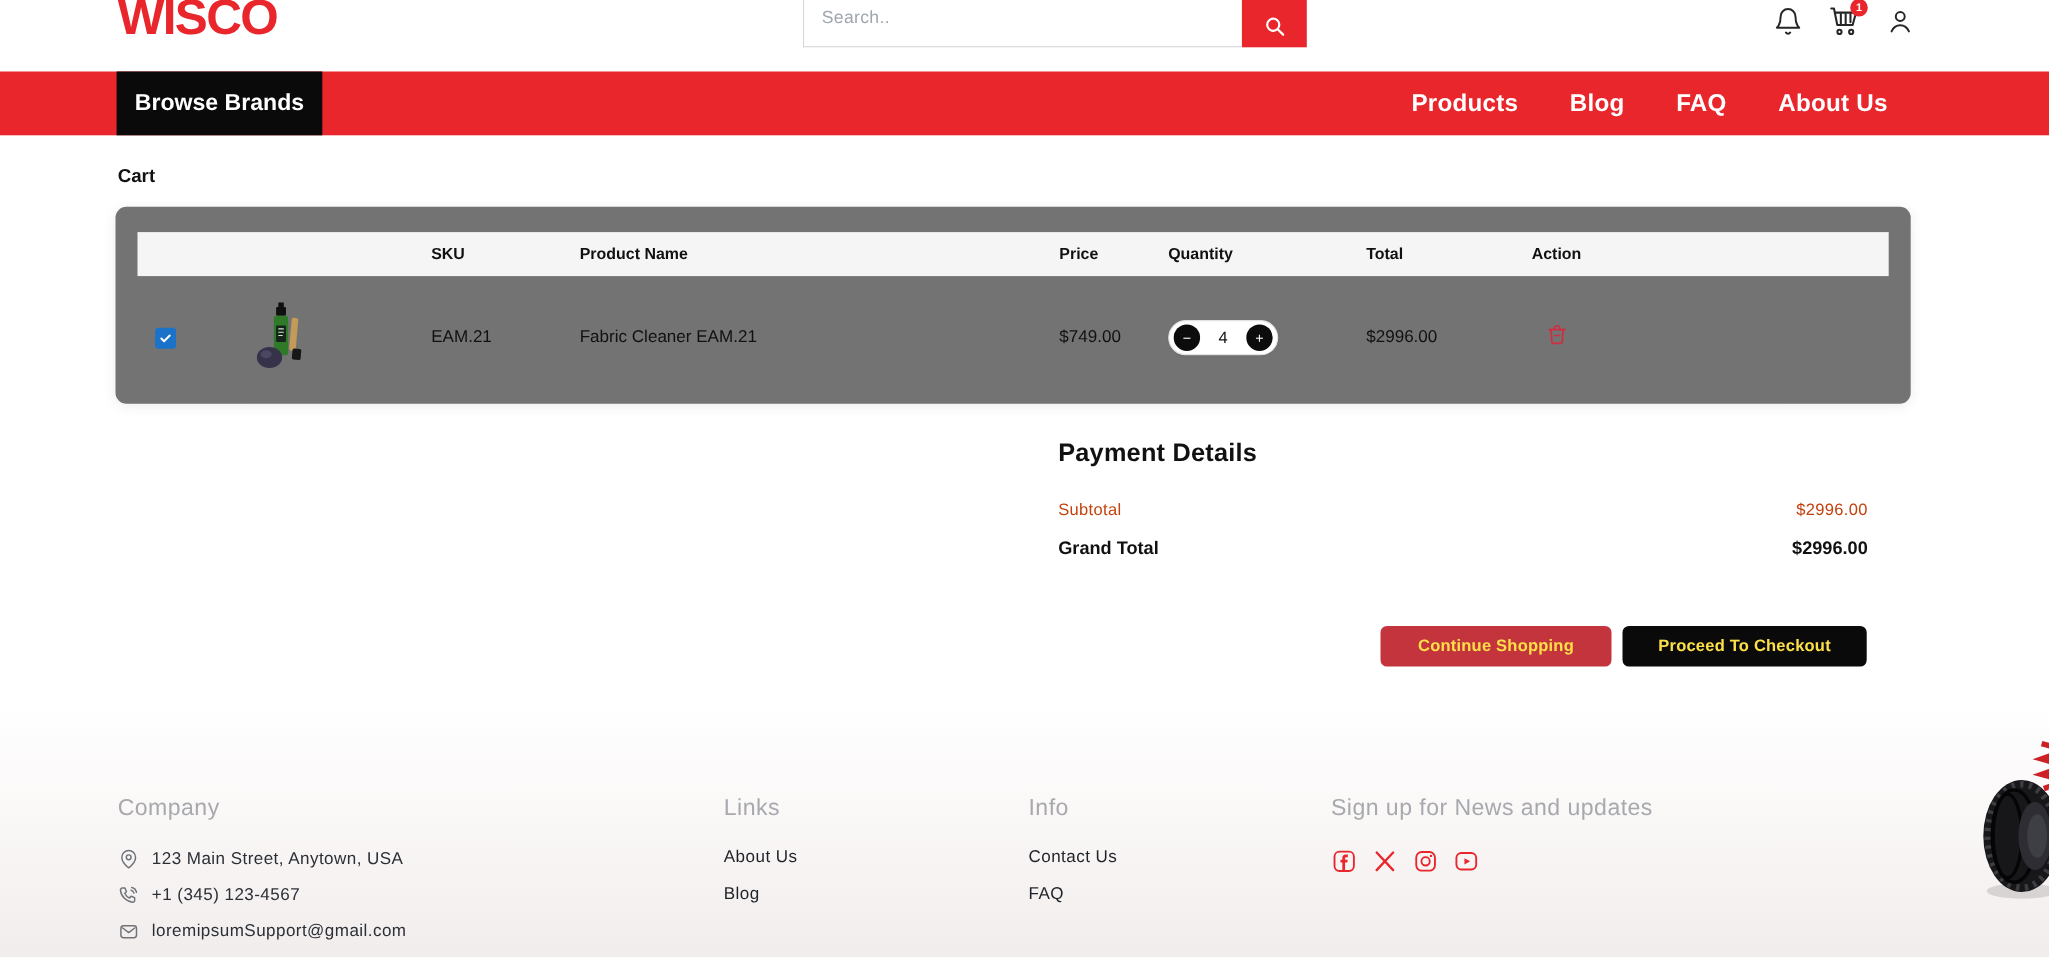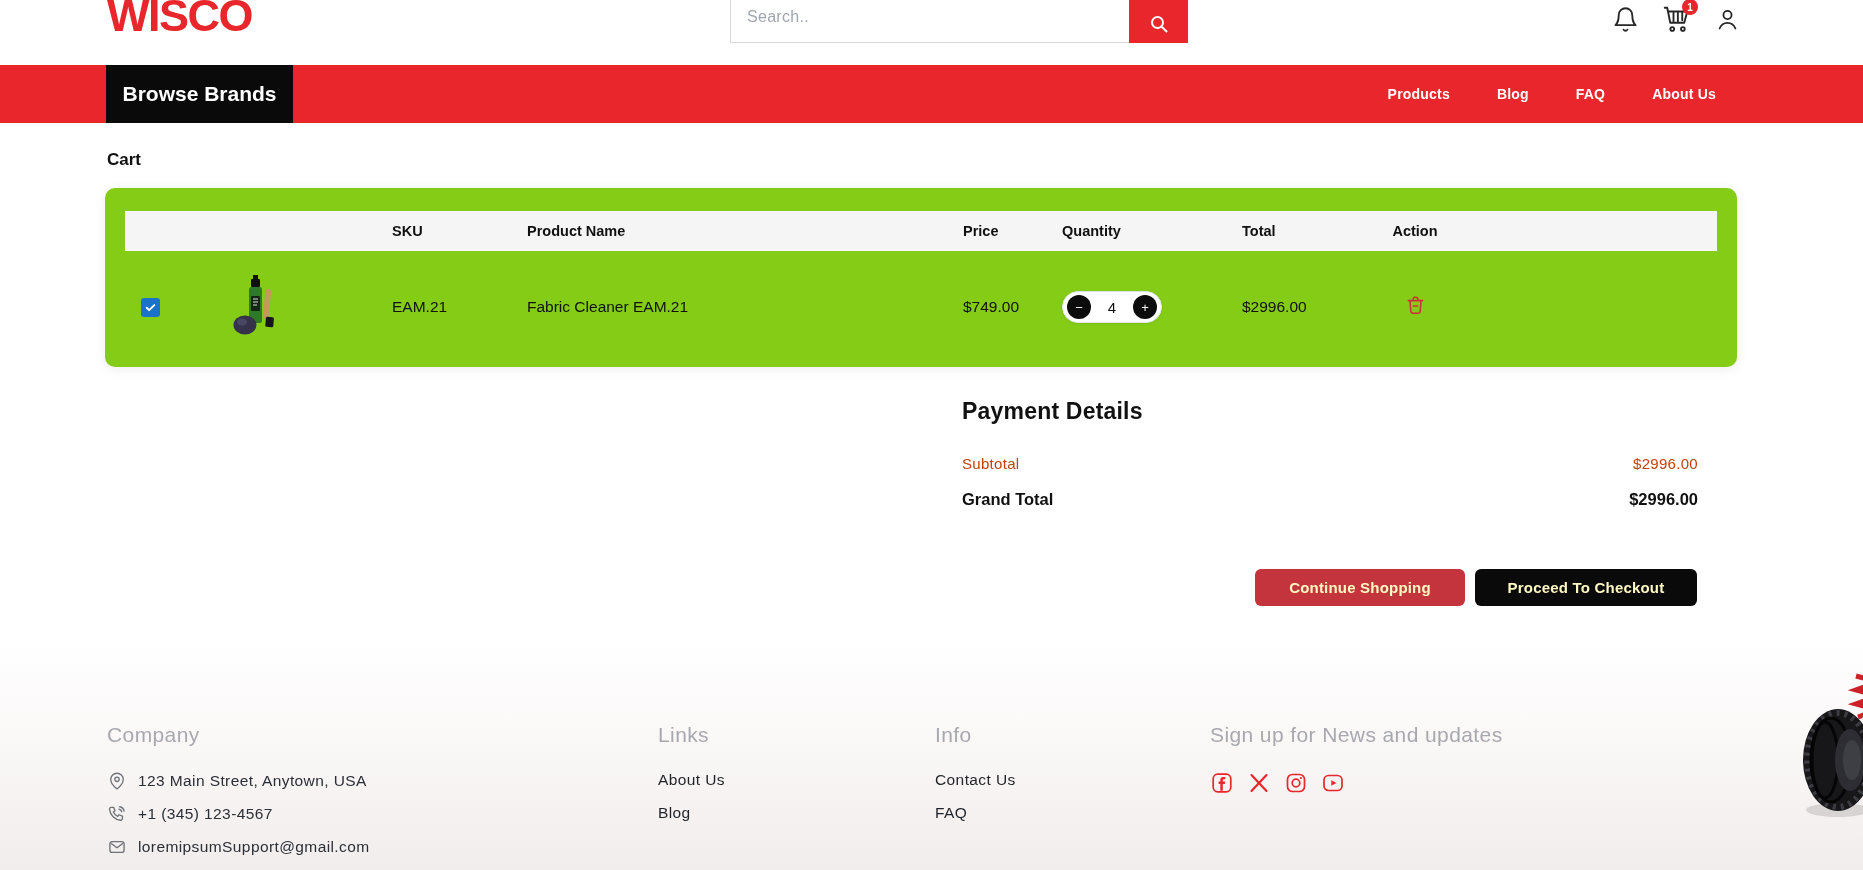--- a/index.html
+++ b/index.html
@@ -15,40 +15,40 @@
   .search-input { width:399px; height:53px; border:1px solid #d8d8dc; border-right:none; outline:none; padding:0 16px; font-size:16px; color:#333; letter-spacing:.3px; font-family:inherit; }
   .search-input::placeholder { color:#a0a6b0; }
   .search-btn { width:59px; height:53px; background:#e8262b; border:none; cursor:pointer; display:flex; align-items:center; justify-content:flex-start; padding-top:14px; justify-content:center; }
   .hicons { position:absolute; right:121px; top:4px; display:flex; align-items:center; gap:21px; }
   .hicon { position:relative; width:30px; height:30px; display:flex; align-items:center; justify-content:center; cursor:pointer; background:none; border:none; }
   .badge { position:absolute; top:-5px; right:-7px; min-width:16px; height:16px; border-radius:8px; background:#e8262b; color:#fff; font-size:10px; font-weight:700; display:flex; align-items:center; justify-content:center; padding:0 4px; }
   
   .navbar { position:absolute; top:65px; left:0; width:1863px; height:58px; background:#e8262b; }
   .browse-btn { position:absolute; left:106px; top:0; width:187px; height:58px; background:#0a0a0a; color:#fff; border:none; font-family:inherit; font-size:21px; font-weight:700; cursor:pointer; }
   .nav-links { position:absolute; right:147px; top:0; height:58px; display:flex; align-items:center; gap:47px; }
-  .nav-link { color:#fff; font-size:14px; font-weight:700; cursor:pointer; text-decoration:none; letter-spacing:.2px; }
+  .nav-link { color:#fff; font-size:22px; font-weight:700; cursor:pointer; text-decoration:none; letter-spacing:.2px; }
   
   .cart-title { position:absolute; left:107px; top:150px; font-size:17px; font-weight:700; }
-  .card { position:absolute; left:105px; top:188px; width:1632px; height:179px; background:#84cc16; border-radius:10px; box-shadow:0 2px 12px rgba(0,0,0,.08); }
+  .card { position:absolute; left:105px; top:188px; width:1632px; height:179px; background:#737373; border-radius:10px; box-shadow:0 2px 12px rgba(0,0,0,.08); }
   .tgrid { display:grid; grid-template-columns:90px 165px 135px 435px 100px 180px 110px 150px 1fr; align-items:center; }
   .thead { position:absolute; left:20px; top:23px; width:1592px; height:40px; background:#f5f5f6; font-size:14.5px; font-weight:700; }
   .trow { position:absolute; left:20px; top:63px; width:1592px; height:112px; font-size:15.5px; }
   .cell-pad { padding-left:12px; }
   .c1 { padding-left:16px; } .c2 { padding-left:18px; } .c5 { padding-left:13px; } .c8 { text-align:center; justify-self:center; }
   .checkbox { width:19px; height:19px; border-radius:3px; background:#1a73c9; display:flex; align-items:center; justify-content:center; cursor:pointer; }
   .stepper { width:100px; height:32px; border:1px solid #e2e2e6; border-radius:17px; background:#fff; box-shadow:0 1px 3px rgba(0,0,0,.06); display:flex; align-items:center; justify-content:space-between; padding:0 4px; }
   .step-btn { width:24px; height:24px; border-radius:50%; background:#0c0c0c; color:#fff; border:none; font-size:13px; line-height:1; display:flex; align-items:center; justify-content:center; cursor:pointer; font-family:inherit; }
   .qty { font-size:15px; color:#111; }
   .trash-btn { background:none; border:none; cursor:pointer; }
   
   .pay-title { position:absolute; left:962px; top:398px; font-size:23px; font-weight:600; letter-spacing:.2px; }
   .pay-row { position:absolute; left:962px; width:736px; display:flex; justify-content:space-between; }
   .pay-sub { top:455px; font-size:15px; color:#c2410c; letter-spacing:.3px; }
   .pay-grand { top:490px; font-size:16.5px; font-weight:700;align-items:flex-end; }
-  .btn { position:absolute; top:569px; height:37px; border:none; border-radius:6px; color:#fef9c3; font-size:15px; font-weight:700; cursor:pointer; font-family:inherit; letter-spacing:.2px; }
+  .btn { position:absolute; top:569px; height:37px; border:none; border-radius:6px; color:#fde047; font-size:15px; font-weight:700; cursor:pointer; font-family:inherit; letter-spacing:.2px; }
   .btn-continue { left:1255px; width:210px; background:#c4343c; }
   .btn-checkout { left:1475px; width:222px; background:#0a0a0a; }
   
   .footer { position:absolute; left:0; top:640px; width:1863px; height:230px; background:linear-gradient(180deg,#ffffff 0%,#fbf8f8 40%,#f2eded 100%); }
   .fcol { position:absolute; top:83px; }
   .fcol-company { left:107px; } .fcol-links { left:658px; } .fcol-info { left:935px; } .fcol-news { left:1210px; }
   .fhead { font-size:21px; color:#a7a9ae; letter-spacing:.4px; margin-bottom:24px; }
   .fitem { display:flex; align-items:center; gap:11px; margin-bottom:13px; font-size:15.5px; color:#2b2f36; letter-spacing:.4px; line-height:20px; cursor:default; }
   .flink { display:block; margin-bottom:15px; font-size:15.5px; color:#1f2328; letter-spacing:.4px; text-decoration:none; cursor:pointer; }
   .social-row { display:flex; gap:13px; margin-top:9px; }

